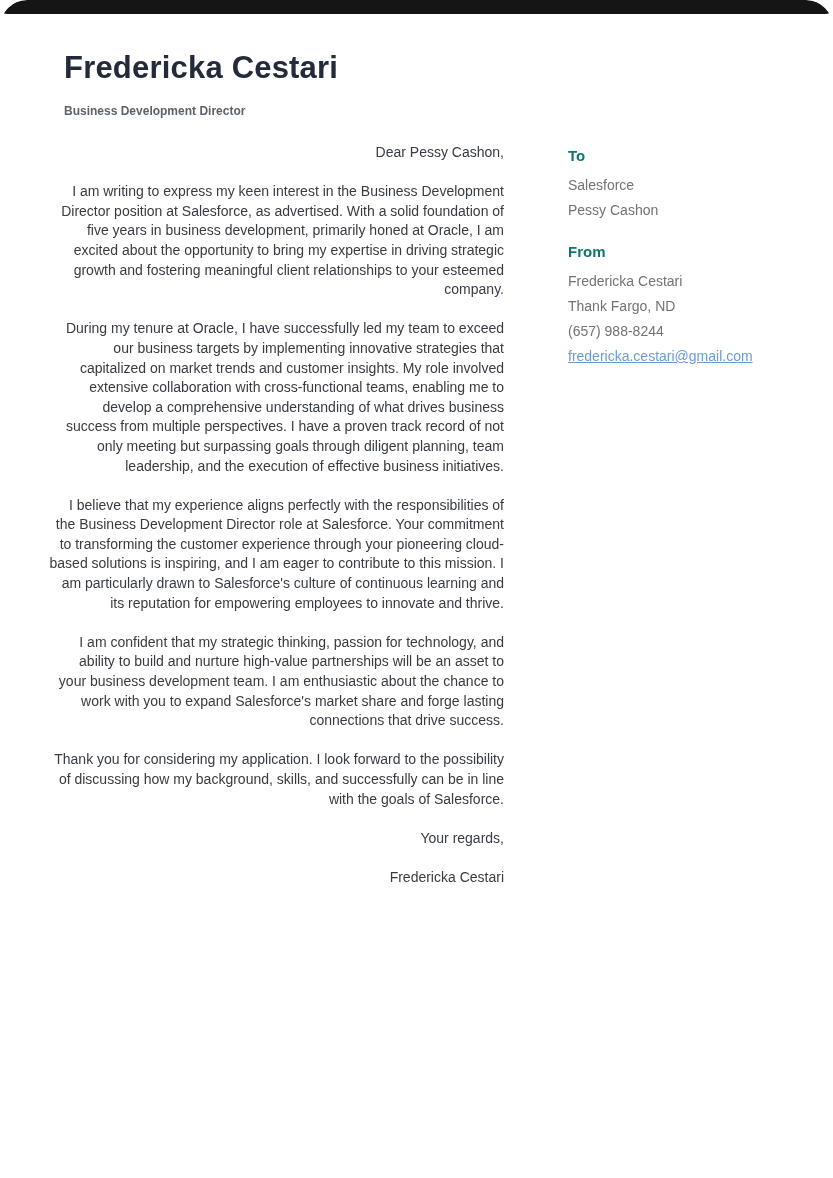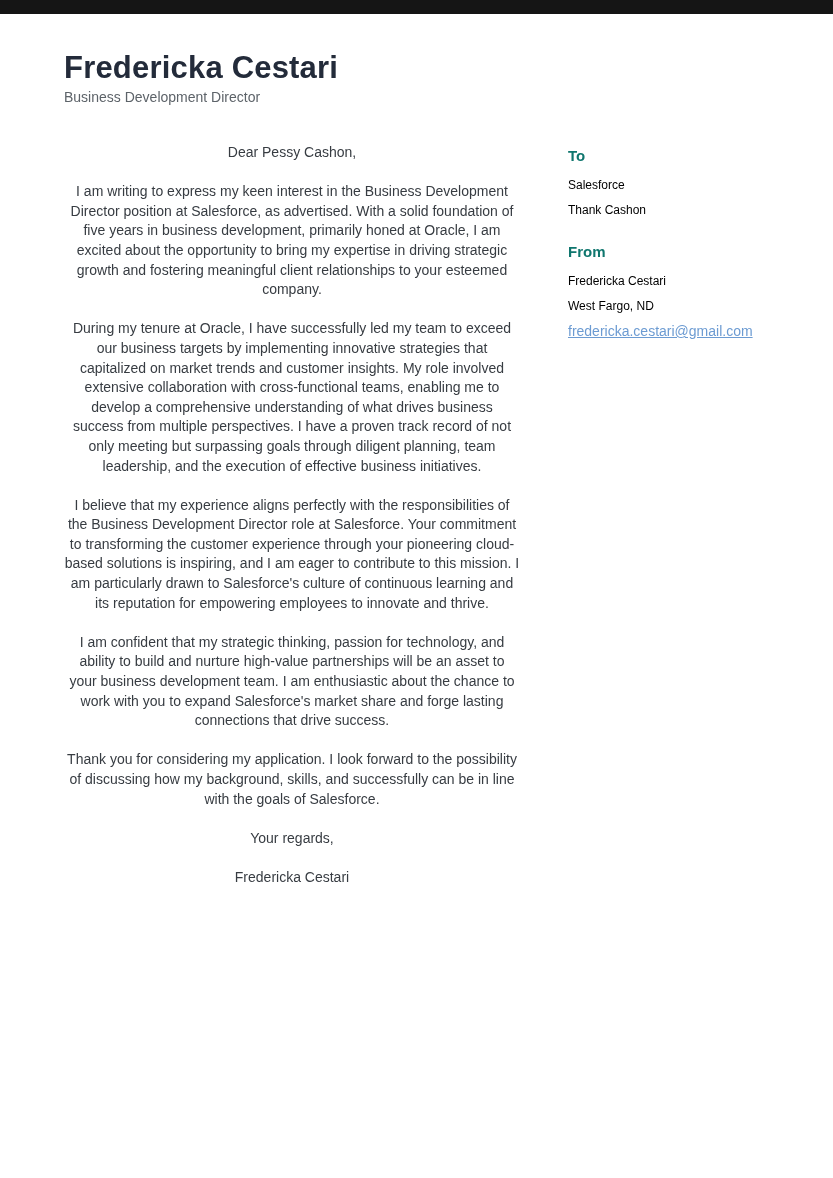--- a/index.html
+++ b/index.html
@@ -1,15 +1,15 @@
 <!DOCTYPE html>
 <html><head>
 <meta charset="utf-8">
 <style>
-  * { margin: 0; padding: 0; box-sizing: border-box; }
+  * { margin: 0; padding: 0; box-sizing: border-box; border-radius: 27px; }
   html, body {
     width: 833px;
     background: #ffffff;
     font-family: "Liberation Sans", sans-serif;
   }
   .page {
     position: relative;
     width: 833px;
     height: 1178px;
     background: #ffffff;
@@ -28,53 +28,54 @@
     top: 50px;
   }
   .candidate-name {
     font-size: 31px;
     font-weight: 700;
     color: #232b3a;
     line-height: 36px;
     letter-spacing: 0.2px;
   }
   .job-title {
-    font-size: 14px;
+    font-size: 12px;
     color: #5d6369;
     line-height: 18px;
-    margin-top: 2px;
+    margin-top: 16px;
+    font-weight: bold;
   }
   .letter-col {
     position: absolute;
-    left: 64px;
+    left: 48px;
     top: 143px;
     width: 456px;
     color: #373c42;
     font-size: 14px;
     line-height: 19.6px;
-    text-align: center;
+    text-align: right;
   }
   .letter-col p { margin: 0 0 19.6px 0; }
   .letter-col p:last-child { margin-bottom: 0; }
   .sidebar-col {
     position: absolute;
     left: 568px;
     top: 146px;
     width: 200px;
   }
   .side-heading {
     font-size: 15px;
     font-weight: 700;
     color: #0f766e;
     line-height: 20px;
     margin-bottom: 9px;
   }
   .side-item {
-    font-size: 12px;
-    color: #000000;
+    font-size: 14px;
+    color: #737373;
     line-height: 20px;
     margin-bottom: 5px;
   }
   .from-section { margin-top: 22px; }
   .email-link {
     font-size: 14px;
     line-height: 20px;
     color: #6c9bd2;
     text-decoration: underline;
     text-decoration-color: #6c9bd2;
@@ -104,25 +105,26 @@
     <p>Thank you for considering my application. I look forward to the possibility of discussing how my background, skills, and successfully can be in line with the goals of Salesforce.</p>
     <p>Your regards,</p>
     <p>Fredericka Cestari</p>
   </div>
 
   <div class="sidebar-col">
 
     <div class="to-section">
       <div class="side-heading">To</div>
       <div class="side-item">Salesforce</div>
-      <div class="side-item">Thank Cashon</div>
+      <div class="side-item">Pessy Cashon</div>
     </div>
 
     <div class="from-section">
       <div class="side-heading">From</div>
       <div class="side-item">Fredericka Cestari</div>
-      <div class="side-item">West Fargo, ND</div>
+      <div class="side-item">Thank Fargo, ND</div>
+      <div class="side-item">(657) 988-8244</div>
       <a class="email-link">fredericka.cestari@gmail.com</a>
     </div>
 
   </div>
 
 </div>
 
 </body></html>

